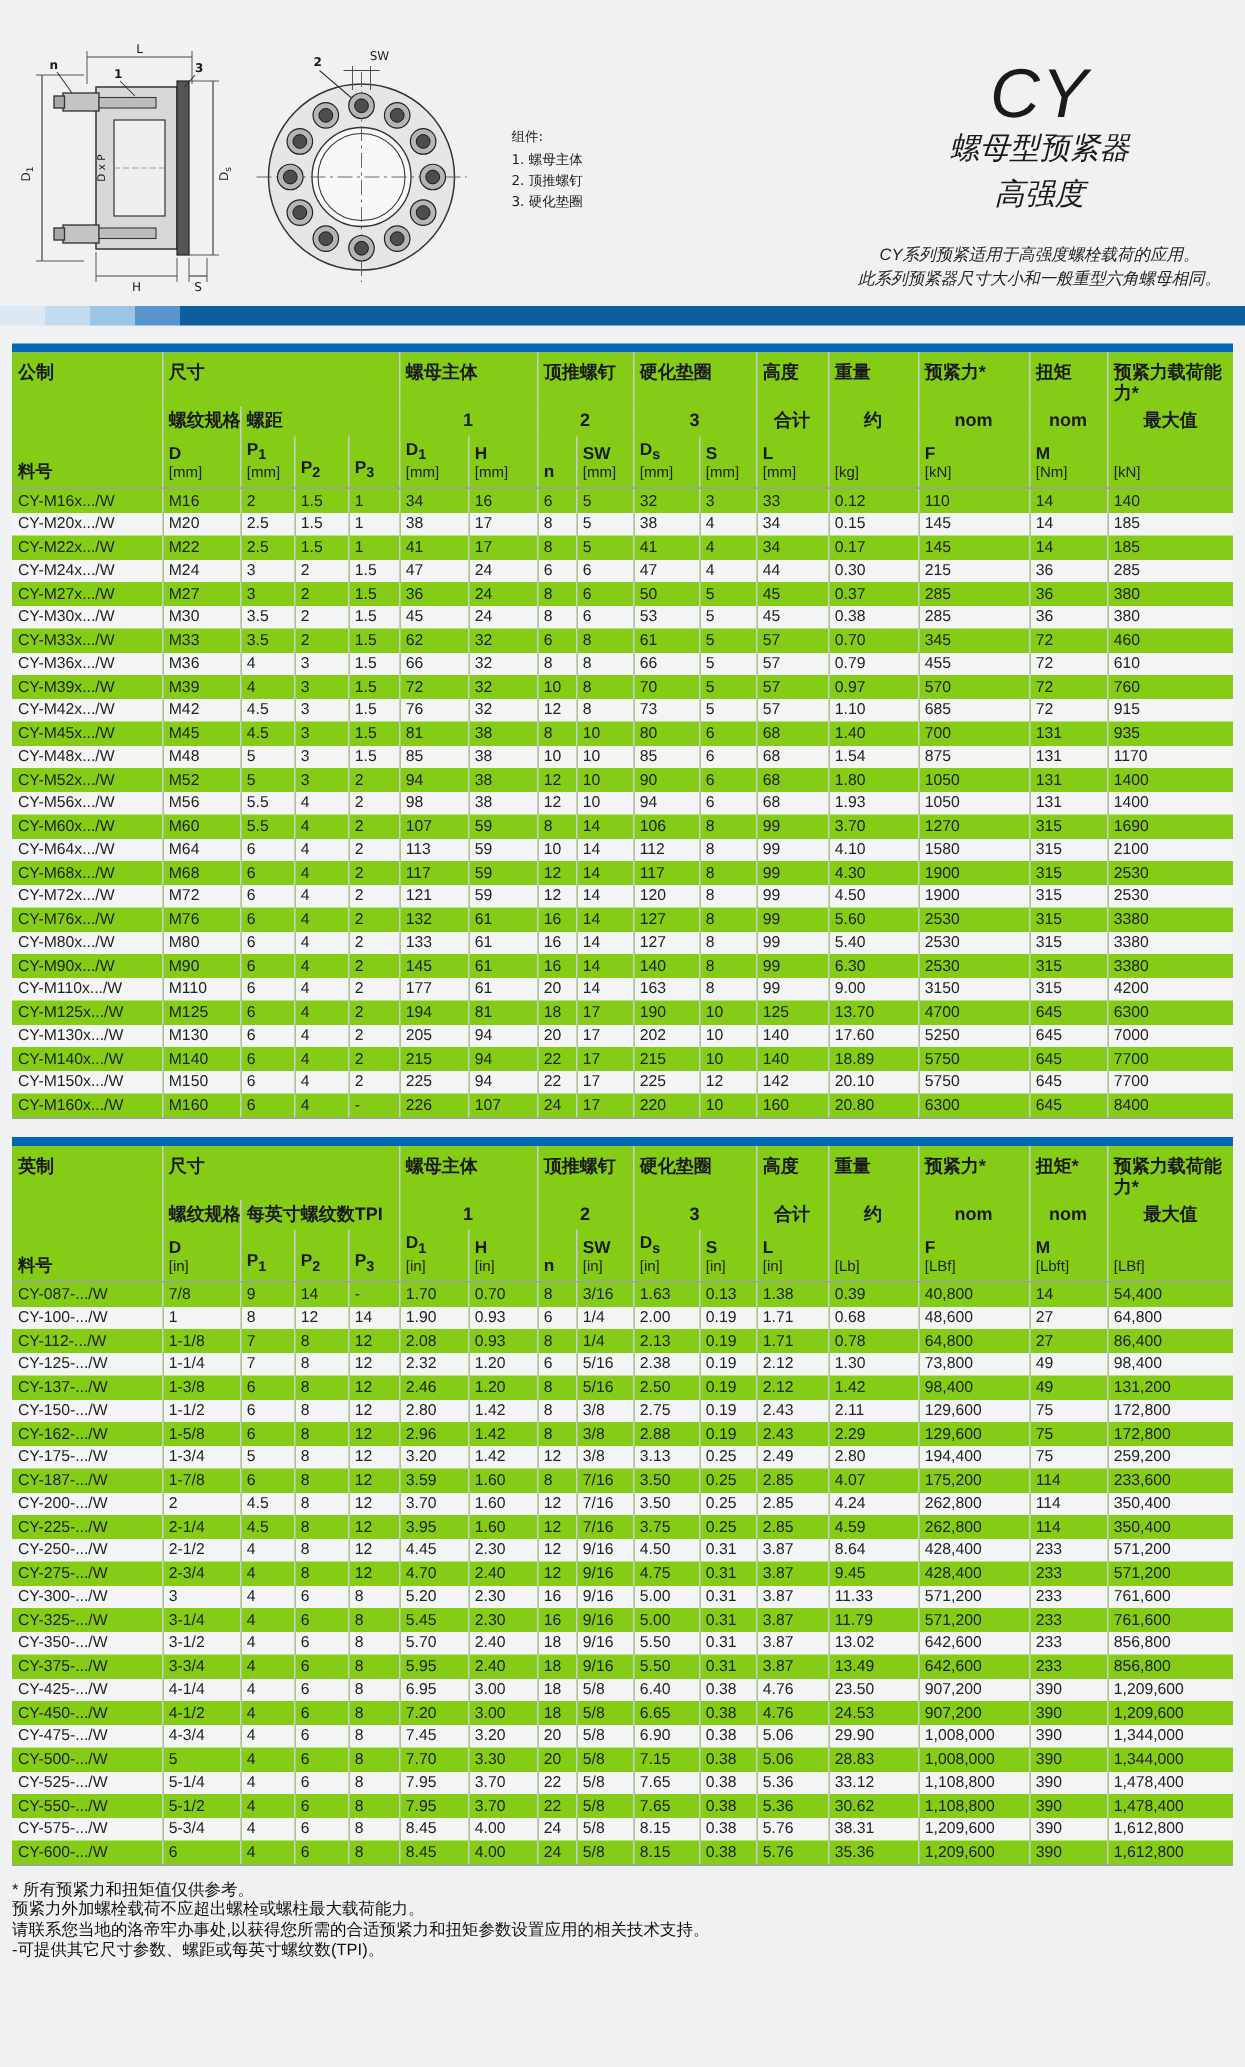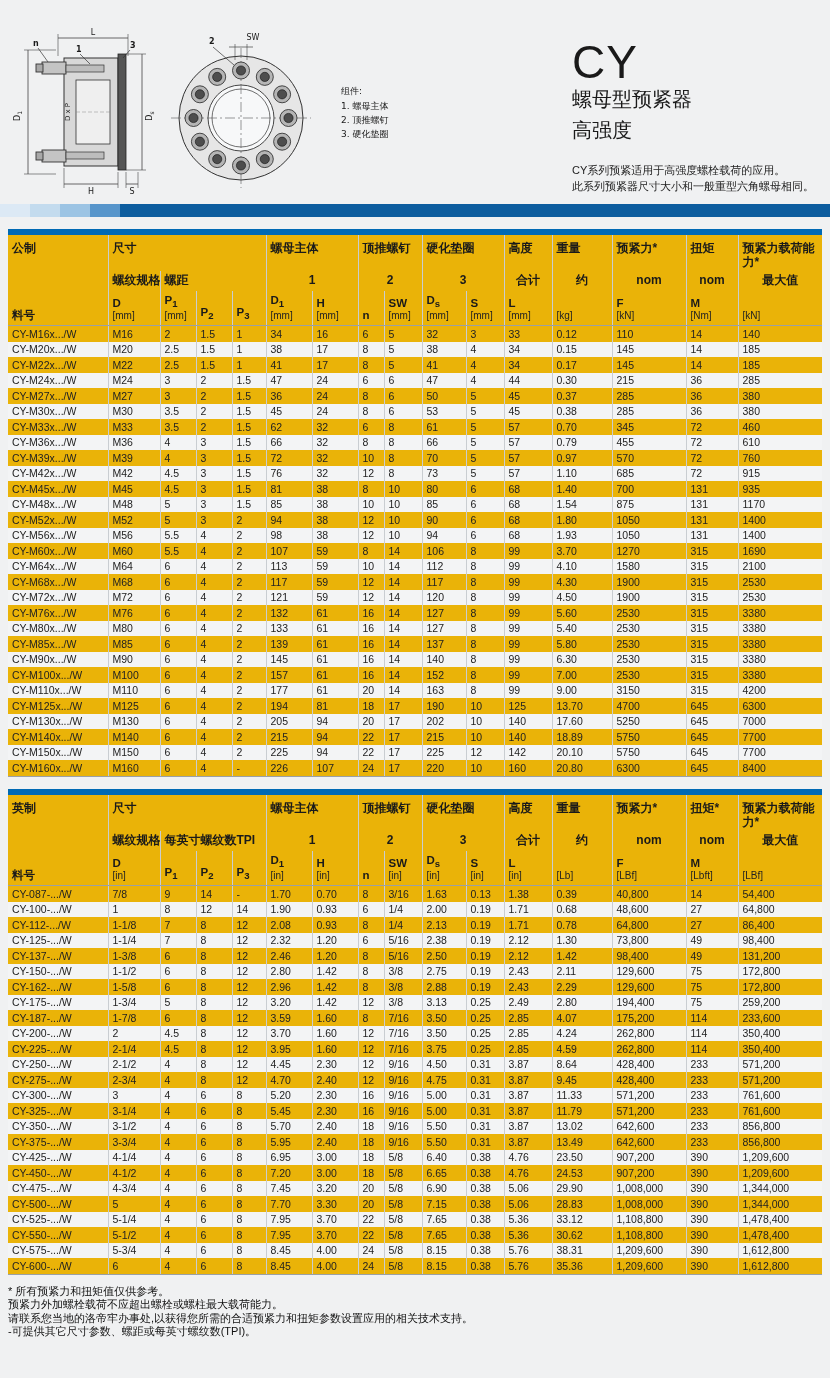--- a/index.html
+++ b/index.html
@@ -5,29 +5,29 @@
   :root{ --brand:#0069b4; --grid:#c9cdd1; --gridDark:#9aa0a5; }
   html,body{margin:0;padding:0;}
   body{
     width:830px;height:1378px;overflow:hidden;
     background:#f0f1f2;color:#1a1a1a;
     font-family:"Liberation Sans", sans-serif;
     position:relative;
   }
   .top{display:flex;justify-content:space-between;align-items:flex-start;padding:22px 16px 0 6px;height:176px;}
   .diagram{width:470px;height:176px;}
-  .titleblock{text-align:left;padding-top:18px;}
+  .titleblock{text-align:center;padding-top:18px;font-style:italic;}
   .cy-title{font-size:46px;line-height:44px;font-weight:400;letter-spacing:1px;}
   .cy-sub{font-size:20px;line-height:31px;font-weight:400;}
   .cy-desc{font-size:11px;line-height:16px;margin-top:16px;color:#222;}
   .band{display:flex;height:13px;margin-top:6px;width:830px;}
   .band span{display:block;height:100%;}
 
   .tblwrap{margin:12px 8px 0 8px;border-top:6px solid var(--brand);}
-  table{border-collapse:collapse;table-layout:fixed;width:814px;background:#eab308;}
+  table{border-collapse:collapse;table-layout:fixed;width:814px;background:#84cc16;}
   th,td{border-left:1px solid var(--grid);overflow:hidden;white-space:nowrap;}
   th:first-child,td:first-child{border-left:none;}
   th{font-size:12px;text-align:left;padding:3px 4px 2px 4px;vertical-align:top;font-weight:bold;}
   tr.hr0 th{padding-top:6px;}
   tr.hr1 th{padding-top:2px;padding-bottom:4px;}
   tr.hr2 th{vertical-align:bottom;border-bottom:1px solid var(--gridDark);padding-bottom:3px;white-space:normal;}
   th.wrap{white-space:normal;line-height:14px;}
   .hl{display:block;font-weight:bold;font-size:11.5px;line-height:13px;}
   tr.hr0 .hl,tr.hr1 .hl{font-size:12px;line-height:14px;}
   .unit{display:block;font-weight:normal;font-size:10px;line-height:12px;color:#222;}
@@ -675,69 +675,33 @@
           <td>14</td>
           <td>127</td>
           <td>8</td>
           <td>99</td>
           <td>5.40</td>
           <td>2530</td>
           <td>315</td>
           <td>3380</td>
         </tr>
         <tr>
-          <td>CY-M85x.../W</td>
-          <td>M85</td>
-          <td>6</td>
-          <td>4</td>
-          <td>2</td>
-          <td>139</td>
-          <td>61</td>
-          <td>16</td>
-          <td>14</td>
-          <td>137</td>
-          <td>8</td>
-          <td>99</td>
-          <td>5.80</td>
-          <td>2530</td>
-          <td>315</td>
-          <td>3380</td>
-        </tr>
-        <tr>
           <td>CY-M90x.../W</td>
           <td>M90</td>
           <td>6</td>
           <td>4</td>
           <td>2</td>
           <td>145</td>
           <td>61</td>
           <td>16</td>
           <td>14</td>
           <td>140</td>
           <td>8</td>
           <td>99</td>
           <td>6.30</td>
-          <td>2530</td>
-          <td>315</td>
-          <td>3380</td>
-        </tr>
-        <tr>
-          <td>CY-M100x.../W</td>
-          <td>M100</td>
-          <td>6</td>
-          <td>4</td>
-          <td>2</td>
-          <td>157</td>
-          <td>61</td>
-          <td>16</td>
-          <td>14</td>
-          <td>152</td>
-          <td>8</td>
-          <td>99</td>
-          <td>7.00</td>
           <td>2530</td>
           <td>315</td>
           <td>3380</td>
         </tr>
         <tr>
           <td>CY-M110x.../W</td>
           <td>M110</td>
           <td>6</td>
           <td>4</td>
           <td>2</td>

